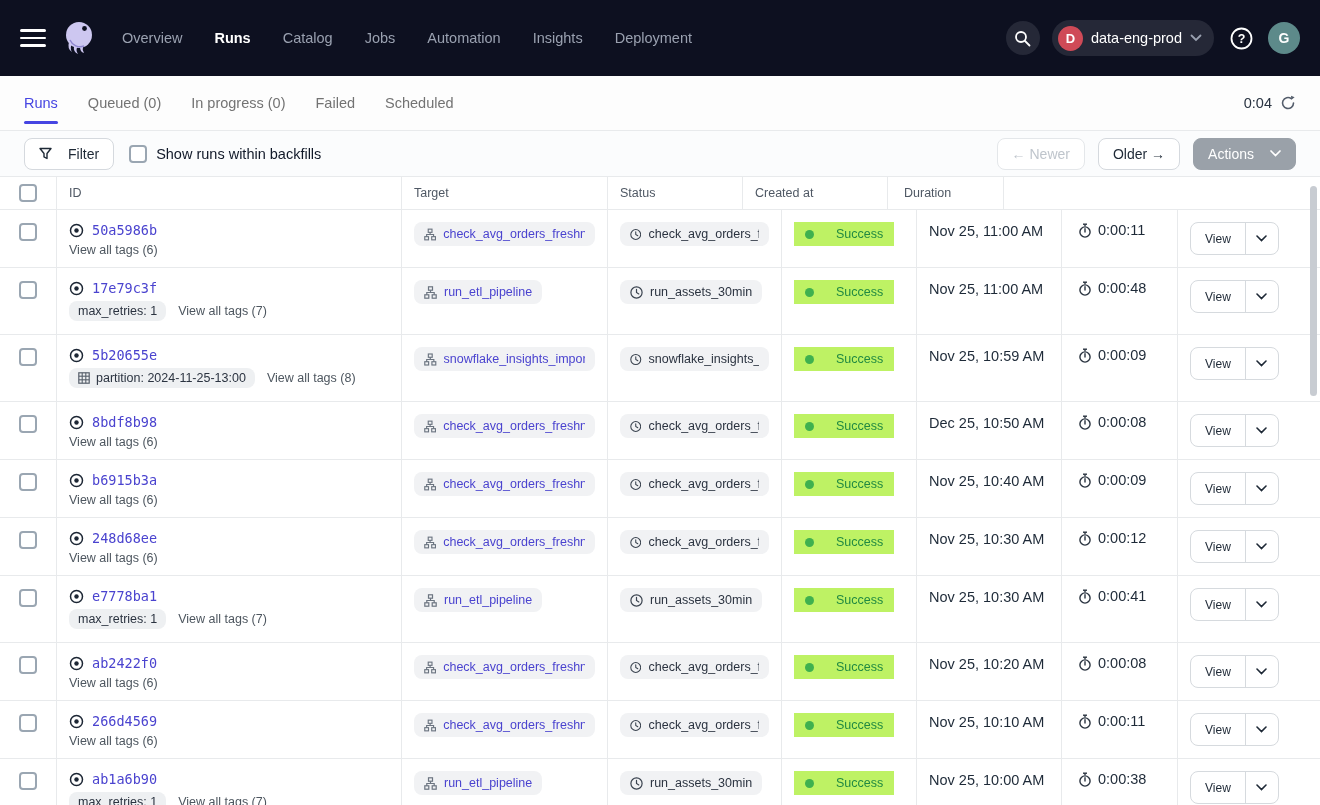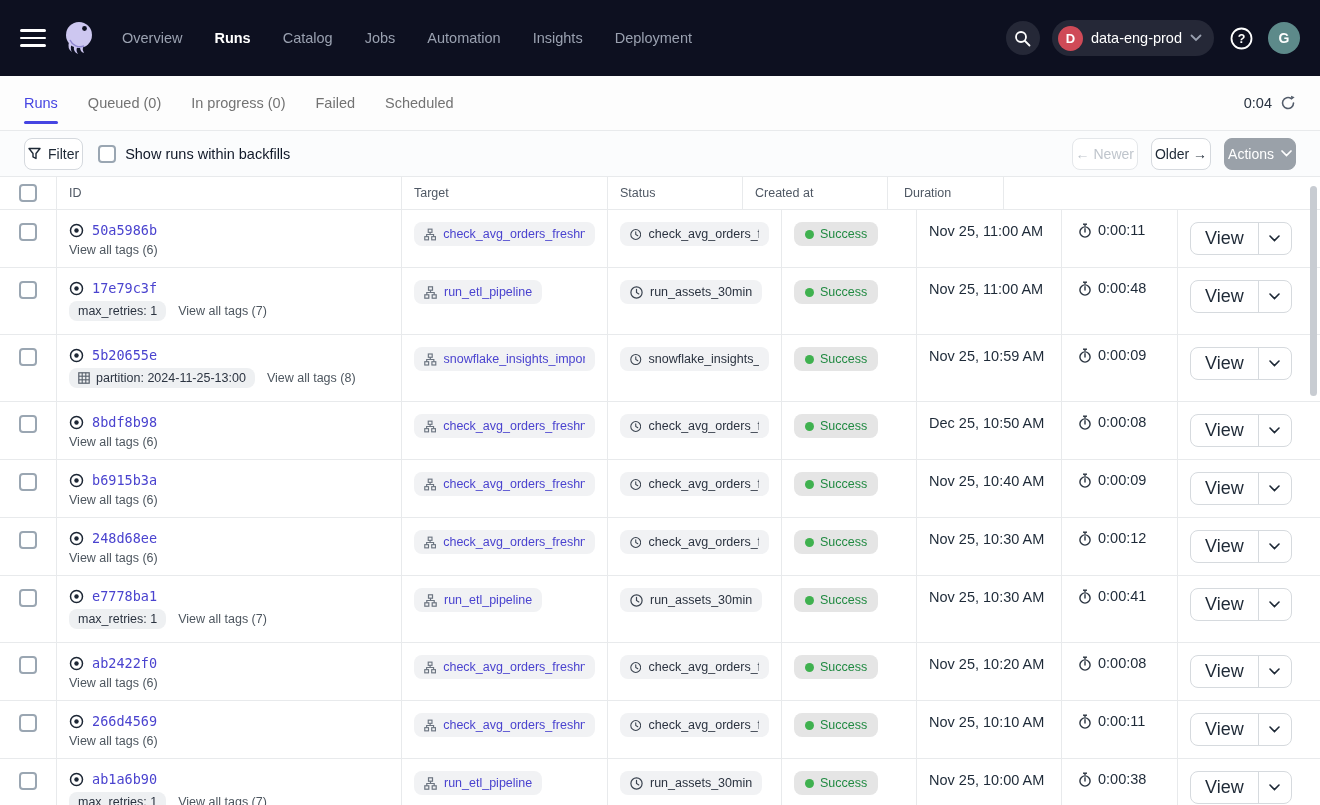--- a/index.html
+++ b/index.html
@@ -26,21 +26,21 @@
   .tabsbar { height:55px; background:#fdfdfd; border-bottom:1px solid #e8eaec; display:flex; align-items:center; padding:0 24px; }
   .tabs { display:flex; gap:30px; height:100%; }
   .tab { font-size:14.5px; font-weight:500; color:#737373; display:flex; align-items:center; position:relative; cursor:pointer; }
   .tab.active { color:#4645e2; }
   .tab.active::after { content:""; position:absolute; left:0; right:0; bottom:6px; height:3px; background:#4645e2; border-radius:2px; }
   .tabsbar-right { margin-left:auto; display:flex; align-items:center; gap:8px; color:#2a3442; font-size:14.5px; }
   .refresh-icon { cursor:pointer; display:flex; }
 
   
   .toolbar { height:46px; background:#fbfcfd; border-bottom:1px solid #e8eaec; display:flex; align-items:center; padding:0 24px; }
-  .btn { height:32px; border-radius:8px; border:1px solid #d5d9de; background:#fff; display:inline-flex; align-items:center; gap:7px; padding:0 3px; font-size:14px; color:#1e2936; cursor:pointer; font-family:inherit; }
+  .btn { height:32px; border-radius:8px; border:1px solid #d5d9de; background:#fff; display:inline-flex; align-items:center; gap:16px; padding:0 14px; font-size:14px; color:#1e2936; cursor:pointer; font-family:inherit; }
   .btn.disabled { color:#bfc5cc; border-color:#e4e7ea; cursor:default; }
   .btn.gray { background:#9aa1a9; border-color:#9aa1a9; color:#fff; }
   .toolbar .checkbox { margin-left:15px; }
   .checkbox { width:18px; height:18px; border:2px solid #9aa6b2; border-radius:4px; background:#fff; cursor:pointer; flex:none; }
   .toolbar-label { font-size:14.5px; color:#101828; margin-left:9px; }
   .toolbar-right { margin-left:auto; display:flex; align-items:center; gap:13px; }
 
   
   .runtable { position:relative; }
   .trow { display:flex; border-bottom:1px solid #e8eaec; background:#fff; }
@@ -66,28 +66,28 @@
   .run-id { font-family:"DejaVu Sans Mono", monospace; font-size:13.5px; color:#4a43cf; cursor:pointer; }
   .subline { display:flex; align-items:center; gap:12px; margin-top:5px; }
   .tag { display:inline-flex; align-items:center; gap:6px; background:#eef0f2; border-radius:8px; padding:3px 9px; font-size:12.5px; color:#2b3340; }
   .viewall { font-size:12.5px; color:#4d565f; cursor:pointer; }
 
   .pill { display:inline-flex; align-items:center; gap:7px; background:#f1f2f4; border-radius:8px; padding:5px 10px; font-size:12.5px; max-width:100%; cursor:pointer; }
   .pill .ptext { white-space:nowrap; overflow:hidden; max-width:148px; }
   .pill.target .ptext { color:#4a43cf; }
   .pill.launch .ptext { color:#2b3340; }
 
-  .status-pill { display:inline-flex; align-items:center; gap:6px; background:#e5e5e5; border-radius:8px; padding:5px 11px; font-size:12.5px; color:#218a42; }
+  .status-pill { display:inline-flex; align-items:center; gap:22px; background:#bef264; border-radius:0; padding:5px 11px; font-size:12.5px; color:#218a42; }
   .status-dot { width:9px; height:9px; border-radius:50%; background:#3fb14f; }
 
   .created-text { font-size:14.5px; color:#1e2a38; white-space:nowrap; }
   .duration-wrap { display:flex; align-items:center; gap:6px; font-size:14.5px; color:#1e2a38; }
 
   .split-btn { display:inline-flex; height:33px; border:1px solid #d6dade; border-radius:8px; background:#fff; overflow:hidden; }
-  .split-btn .vlabel { padding:0 14px; display:flex; align-items:center; font-size:18px; color:#1e2936; cursor:pointer; }
+  .split-btn .vlabel { padding:0 14px; display:flex; align-items:center; font-size:12px; color:#1e2936; cursor:pointer; }
   .split-btn .vchev { width:33px; display:flex; align-items:center; justify-content:center; border-left:1px solid #d6dade; cursor:pointer; }
 
   .scrollbar-thumb { position:absolute; right:3px; top:9px; width:7px; height:210px; border-radius:4px; background:#c8ccd2; }
 </style>
 </head>
 <body>
 
 <div class="topnav">
   <div class="hamburger">
       <span></span>

